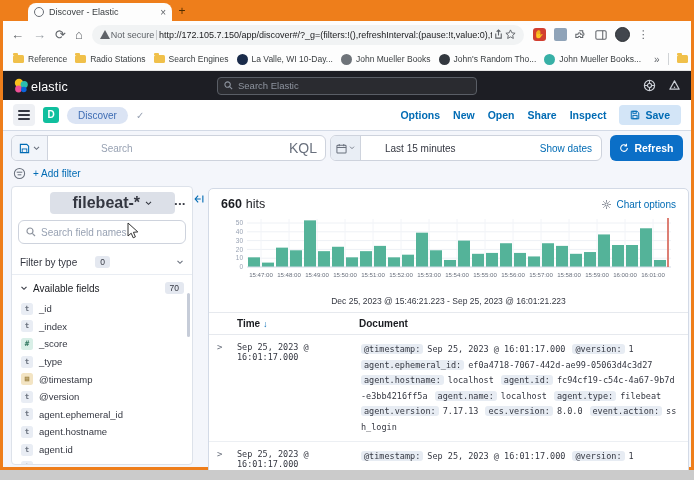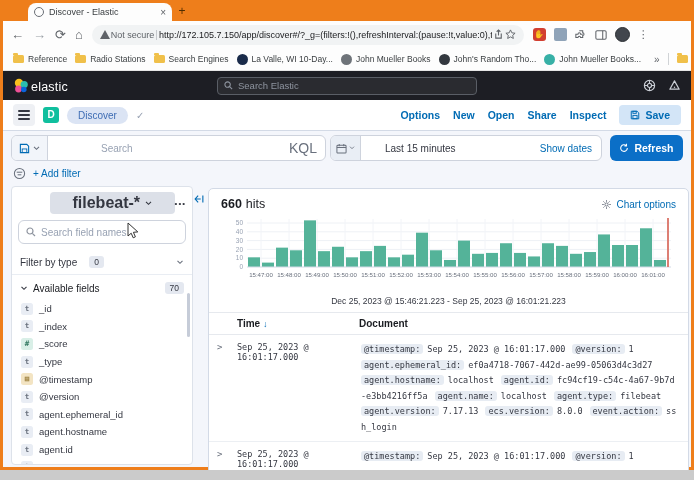--- a/index.html
+++ b/index.html
@@ -71,21 +71,21 @@
   .filterbar { position:absolute; left:10px; top:36px; display:flex; align-items:center; gap:7px; }
   .add-filter { font-size:10px; color:#006bb4; }
 
   
   .sidebar { position:absolute; left:8px; top:55px; width:182px; height:279px; background:#fff; border:1px solid #dde2ea; border-radius:4px; overflow:hidden; }
   .idx-row { display:flex; align-items:center; padding:5px 6px 4px; }
   .idx-btn { flex:1; max-width:150px; height:22px; background:#dce0e8; border-radius:4px; display:flex; align-items:center; justify-content:center; gap:5px; font-size:16px; font-weight:700; color:#343741;margin-left:32px; }
   .idx-dots { margin-left:auto; font-size:8px; color:#343741; letter-spacing:1px; }
   .fld-search { margin:2px 6px 6px; height:24px; border:1px solid #ced3dd; border-radius:6px; display:flex; align-items:center; padding:0 7px; gap:5px; }
   .fld-search-ph { font-size:10px; color:#98a2b3; }
-  .ftype-row { display:flex; align-items:center; padding:6px 8px; border-bottom:1px solid #e9edf3; font-size:10px; color:#343741; gap:12px; }
+  .ftype-row { display:flex; align-items:center; padding:6px 8px; border-bottom:1px solid #e9edf3; font-size:10px; color:#343741; gap:18px; }
   .cnt-badge { background:#e4e8f0; color:#343741; border-radius:3px; font-size:8.5px; padding:1px 5px; }
   .avail-row { display:flex; align-items:center; gap:5px; padding:7px 8px 5px; font-size:10px; font-weight:400; color:#1a1c21; }
   .avail-row .cnt-badge { margin-left:auto; }
   .fields-list { padding:1px 0; }
   .field-item { display:flex; align-items:center; gap:6px; padding:2.8px 9px; }
   .fbadge { width:12px; height:12px; border-radius:2.5px; font-size:7.5px; font-weight:700; text-align:center; line-height:12px; font-family:"DejaVu Sans Mono", monospace; flex:none; }
   .fbadge.string { background:#e9edf4; color:#69707d; }
   .fbadge.number { background:#d9efe7; color:#357a63; }
   .fbadge.date   { background:#f3e4c3; color:#9b7f3c; }
   .fname { font-size:9.5px; color:#343741; white-space:nowrap; }

